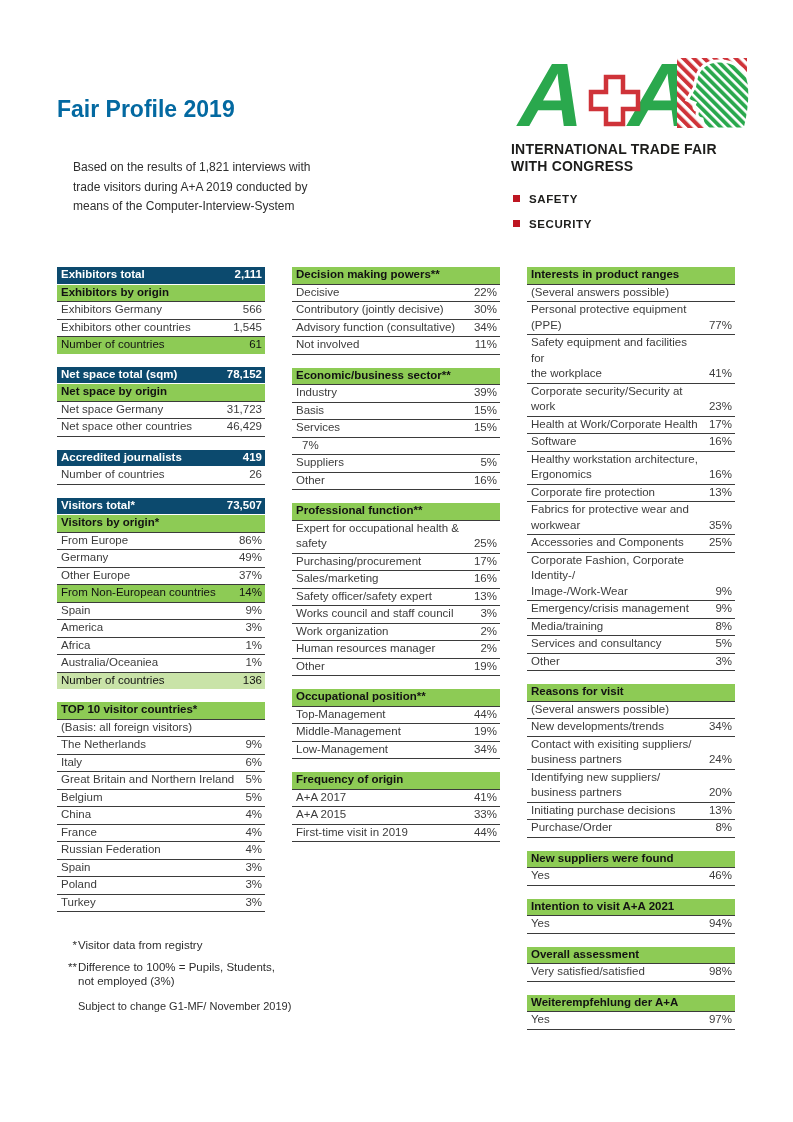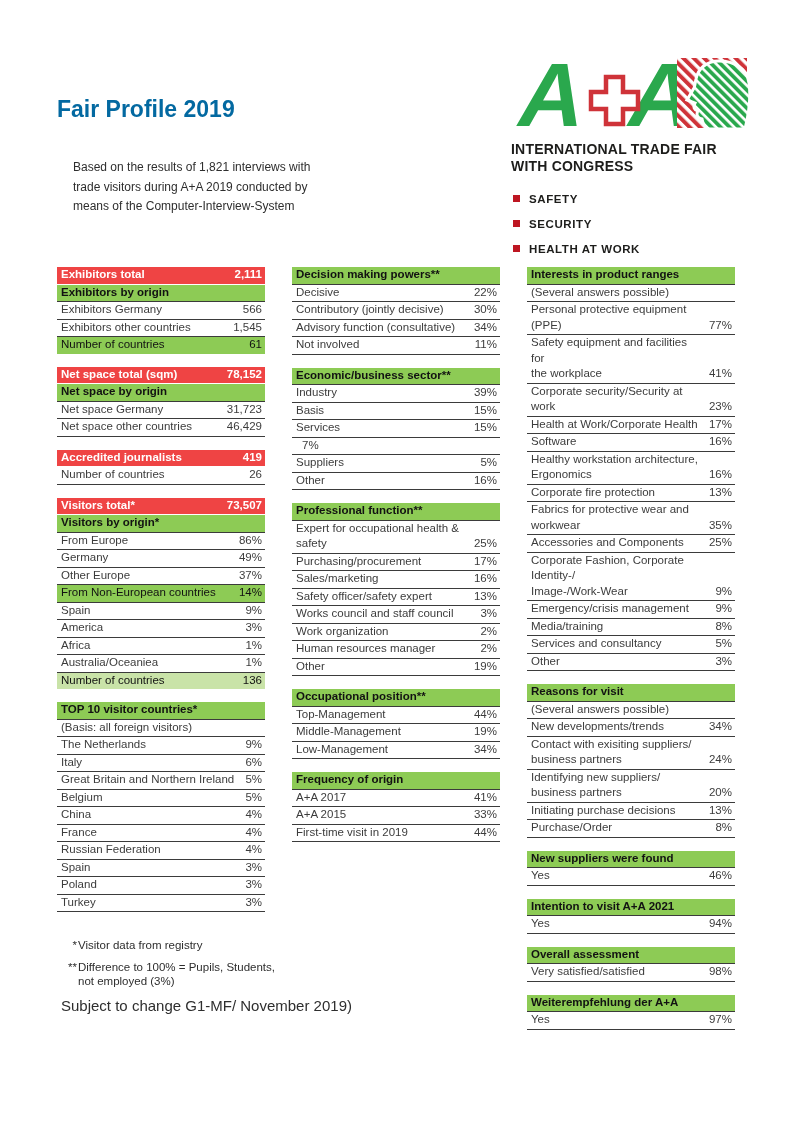--- a/index.html
+++ b/index.html
@@ -20,32 +20,32 @@
 
   
   .col{position:absolute;top:267px;width:208px;}
   #col-0{left:57px;} #col-1{left:292px;} #col-2{left:527px;}
   .table{margin-bottom:13px;}
   .row{display:flex;justify-content:space-between;align-items:flex-end;
        font-size:11.5px;line-height:15.5px;padding:0 3px 1px 4px;
        border-bottom:1px solid #3b3b3b;color:#3c3c3c;}
   .row .lab{white-space:pre-line;}
   .row .val{padding-left:6px;white-space:nowrap;}
-  .row.header{background:#ef4444;color:#fff;font-weight:bold;border-bottom:1px solid #fff;}
+  .row.header{background:#0c4a6e;color:#fff;font-weight:bold;border-bottom:1px solid #fff;}
   .row.subheader{background:#8dcb55;color:#121212;font-weight:bold;}
   .row.highlight{background:#8dcb55;color:#121212;}
   .row.pale{background:#c9e3a8;color:#121212;}
   .row.highlight:last-child,.row.pale:last-child{border-bottom:none;}
 
   
   .footnotes{position:absolute;left:60px;top:938px;font-size:11.5px;color:#2e2e2e;}
   .fn{display:flex;margin-bottom:7px;line-height:14.5px;}
   .fn .mk{width:17px;text-align:right;flex:0 0 auto;}
   .fn .tx{white-space:pre-line;margin-left:1px;}
-  .fn.small{font-size:15px;margin-top:10px;flex-direction:column;}
+  .fn.small{font-size:11px;margin-top:10px;}
 </style>
 </head>
 <body>
 
 <div class="page">
 
   <h1 class="title">Fair Profile 2019</h1>
 
   <p class="intro">Based on the results of 1,821 interviews with
 trade visitors during A+A 2019 conducted by
@@ -77,24 +77,20 @@
 WITH CONGRESS</div>
     <div class="bullets" id="bullets">
         <div class="bullet">
           <span class="sq"></span>
           <span class="bl">SAFETY</span>
         </div>
         <div class="bullet">
           <span class="sq"></span>
           <span class="bl">SECURITY</span>
         </div>
-        <div class="bullet">
-          <span class="sq"></span>
-          <span class="bl">HEALTH AT WORK</span>
-        </div>
       </div>
   </div>
 
   <div class="col" id="col-0">
       <div class="table">
         <div class="row header">
           <span class="lab">Exhibitors total</span>
           <span class="val">2,111</span>
         </div>
         <div class="row subheader">

